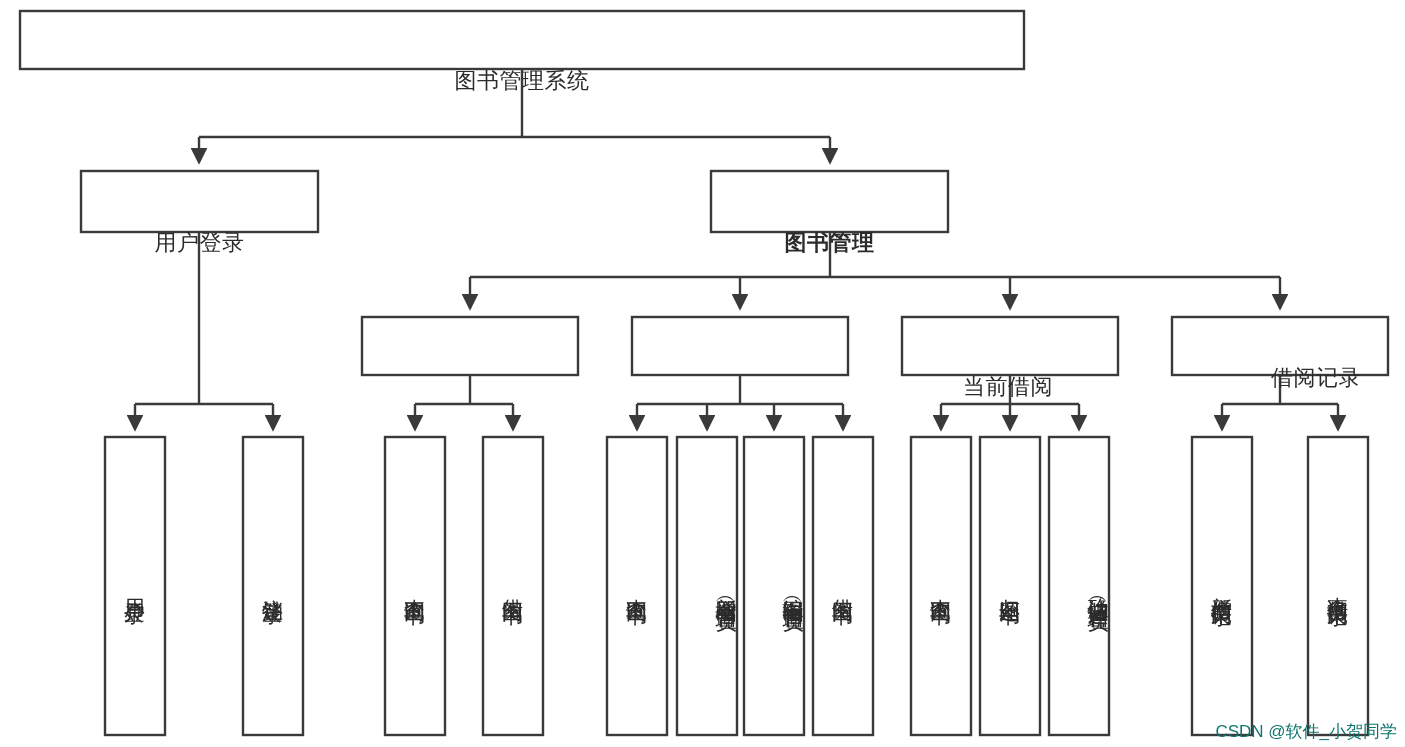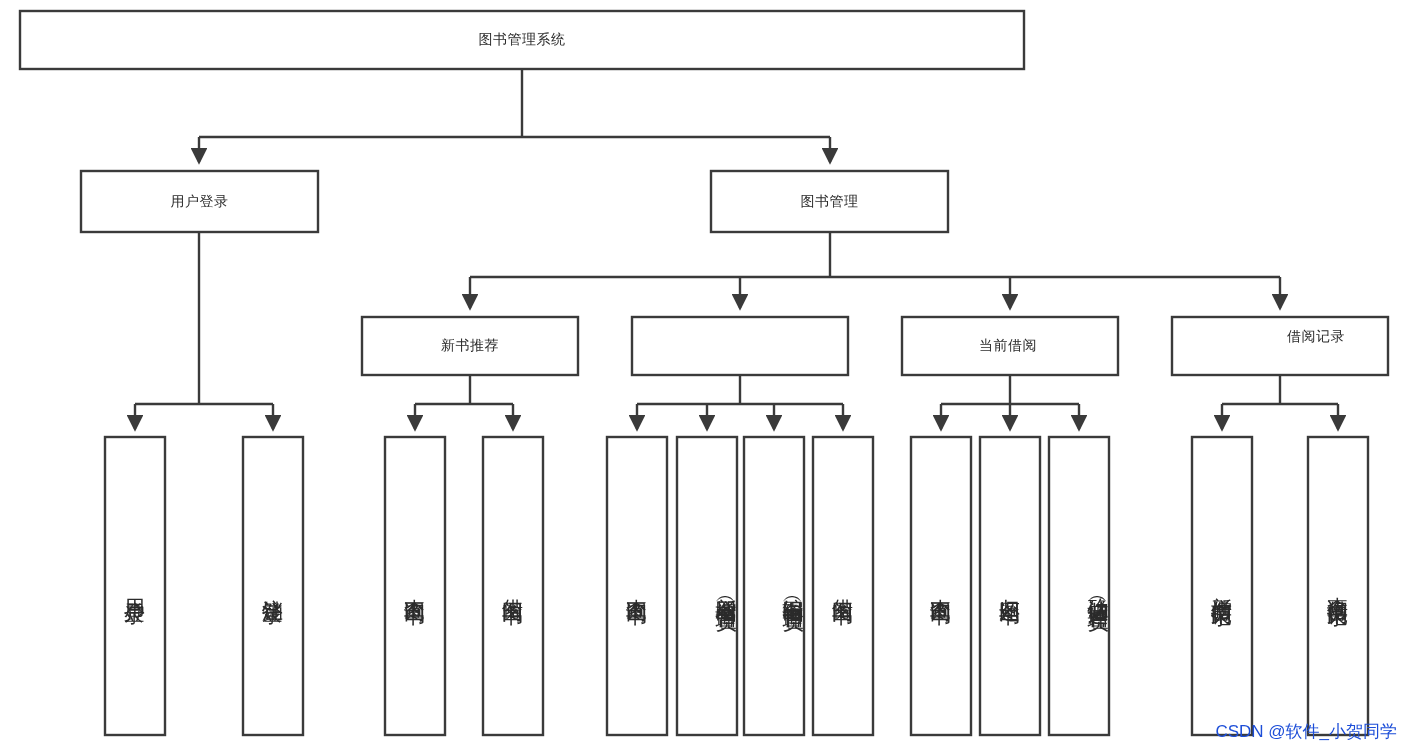--- a/index.html
+++ b/index.html
@@ -40,24 +40,25 @@
     fill: #3a3a3a;
     stroke: none;
   }
   
   .h-label {
     position: absolute;
     display: flex;
     align-items: center;
     justify-content: center;
     color: #2b2b2b;
-    font-size: 14px;
+    font-size: 22px;
     letter-spacing: 0.5px;
     white-space: nowrap;
     pointer-events: none;
+    margin-top: 41px;
   }
   .v-label {
     position: absolute;
     display: flex;
     align-items: flex-start;
     justify-content: center;
     color: #2b2b2b;
     font-size: 21px;
     writing-mode: vertical-rl;
     text-orientation: upright;
@@ -65,21 +66,21 @@
     line-height: 1;
     white-space: nowrap;
     pointer-events: none;
   }
   .v-label.start-top { padding-top: 4px; }
   .v-label.mid { align-items: center; }
   .watermark {
     position: absolute;
     right: 8px;
     bottom: 4px;
-    color: #1d4ed8;
+    color: #0f766e;
     font-size: 17px;
     white-space: nowrap;
     pointer-events: none;
   }
 </style>
 </head>
 <body>
 
 <div id="diagram-root">
 
@@ -170,23 +171,22 @@
     <rect class="node-box" x="1049" y="437" width="60" height="298"></rect>
 
     <rect class="node-box" x="1192" y="437" width="60" height="298"></rect>
     <rect class="node-box" x="1308" y="437" width="60" height="298"></rect>
   </svg>
 
   <div class="h-label" style="left:20px; top:11px; width:1004px; height:58px;">图书管理系统</div>
 
   <div class="h-label" style="left:81px; top:171px; width:237px; height:61px;">用户登录</div>
 
-  <div class="h-label" style="left:711px; top:171px; width:237px; height:61px;">图书管理</div>
-
-  <div class="h-label" style="left:362px; top:317px; width:216px; height:58px;">新书推荐</div>
+  <div class="h-label" style="left:711px; top:171px; width:237px; height:61px;font-weight:bold;">图书管理</div>
+
 
 
   <div class="h-label" style="left:902px; top:317px; width:212px; height:58px;">当前借阅</div>
 
   <div class="h-label" style="left:1172px; top:317px; width:216px; height:40px;padding-left:36px;">借阅记录</div>
 
   <div class="v-label mid" style="left:105px; top:437px; width:60px; height:298px;">用户登录</div>
   <div class="v-label mid" style="left:243px; top:437px; width:60px; height:298px;">注销登录</div>
 
   <div class="v-label mid" style="left:385px; top:437px; width:60px; height:298px;">查询图书</div>

